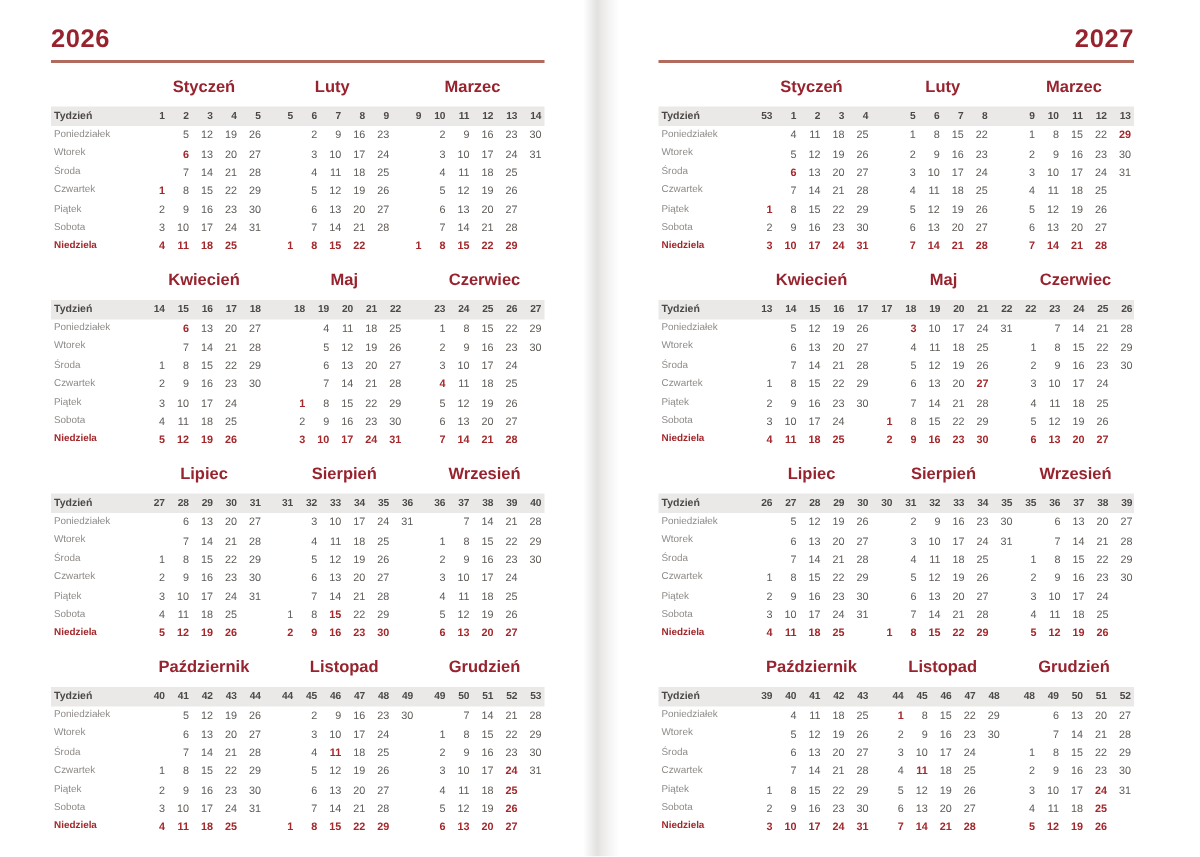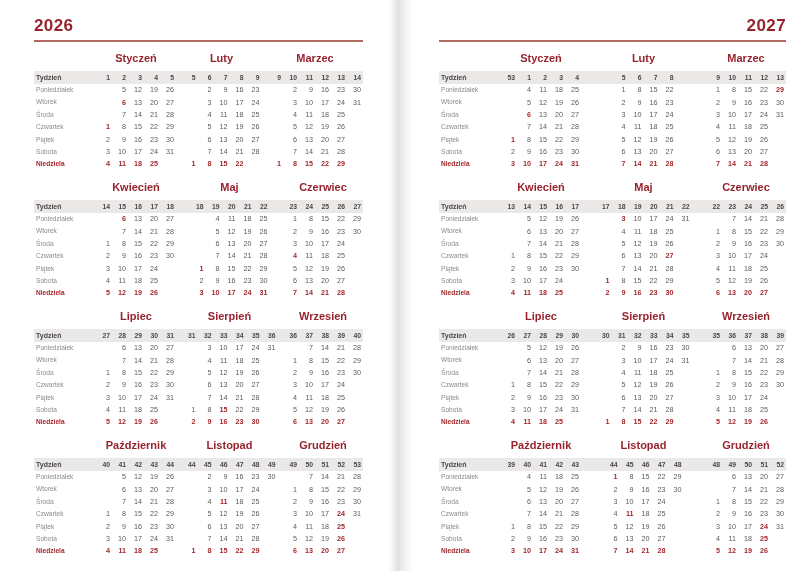--- a/index.html
+++ b/index.html
@@ -4,21 +4,21 @@
 <style>
   :root{
     --maroon:#97232e; --red:#a3282c; --rule:#b06a5e; --strip:#eae9e8;
     --wk:#4c4847; --lbl:#8f8b88; --num:#5e5a57;
   }
   html,body{margin:0;padding:0;}
   body{width:800px;height:571px;background:#ffffff;font-family:"Liberation Sans",sans-serif;overflow:hidden;}
   .spread{display:flex;width:800px;height:571px;}
   .page{box-sizing:border-box;height:571px;background:#fff;}
   .page-left{width:389px;padding:15px 26px 0 34px;}
-  .page-right{width:387px;padding:15px 14px 0 26px;}
+  .page-right{width:387px;padding:15px 44px 0 26px;}
   .gutter{width:24px;height:571px;
     background:linear-gradient(to right,#ffffff 0%,#e2e1e0 38%,#ebeae9 52%,#f5f4f4 72%,#ffffff 100%);}
   .year-row{height:22px;}
   .year{font-size:17px;font-weight:bold;color:var(--maroon);letter-spacing:.4px;line-height:22px;}
   .page-right .year{text-align:right;}
   .year-rule{height:2px;background:var(--rule);margin-top:3px;}
   .band{position:relative;display:flex;margin-top:9px;height:120px;}
   .strip{position:absolute;left:0;right:0;top:20px;height:13px;background:var(--strip);}
   .labels{position:relative;width:62px;flex:0 0 62px;}
   .spacer{height:20px;}

